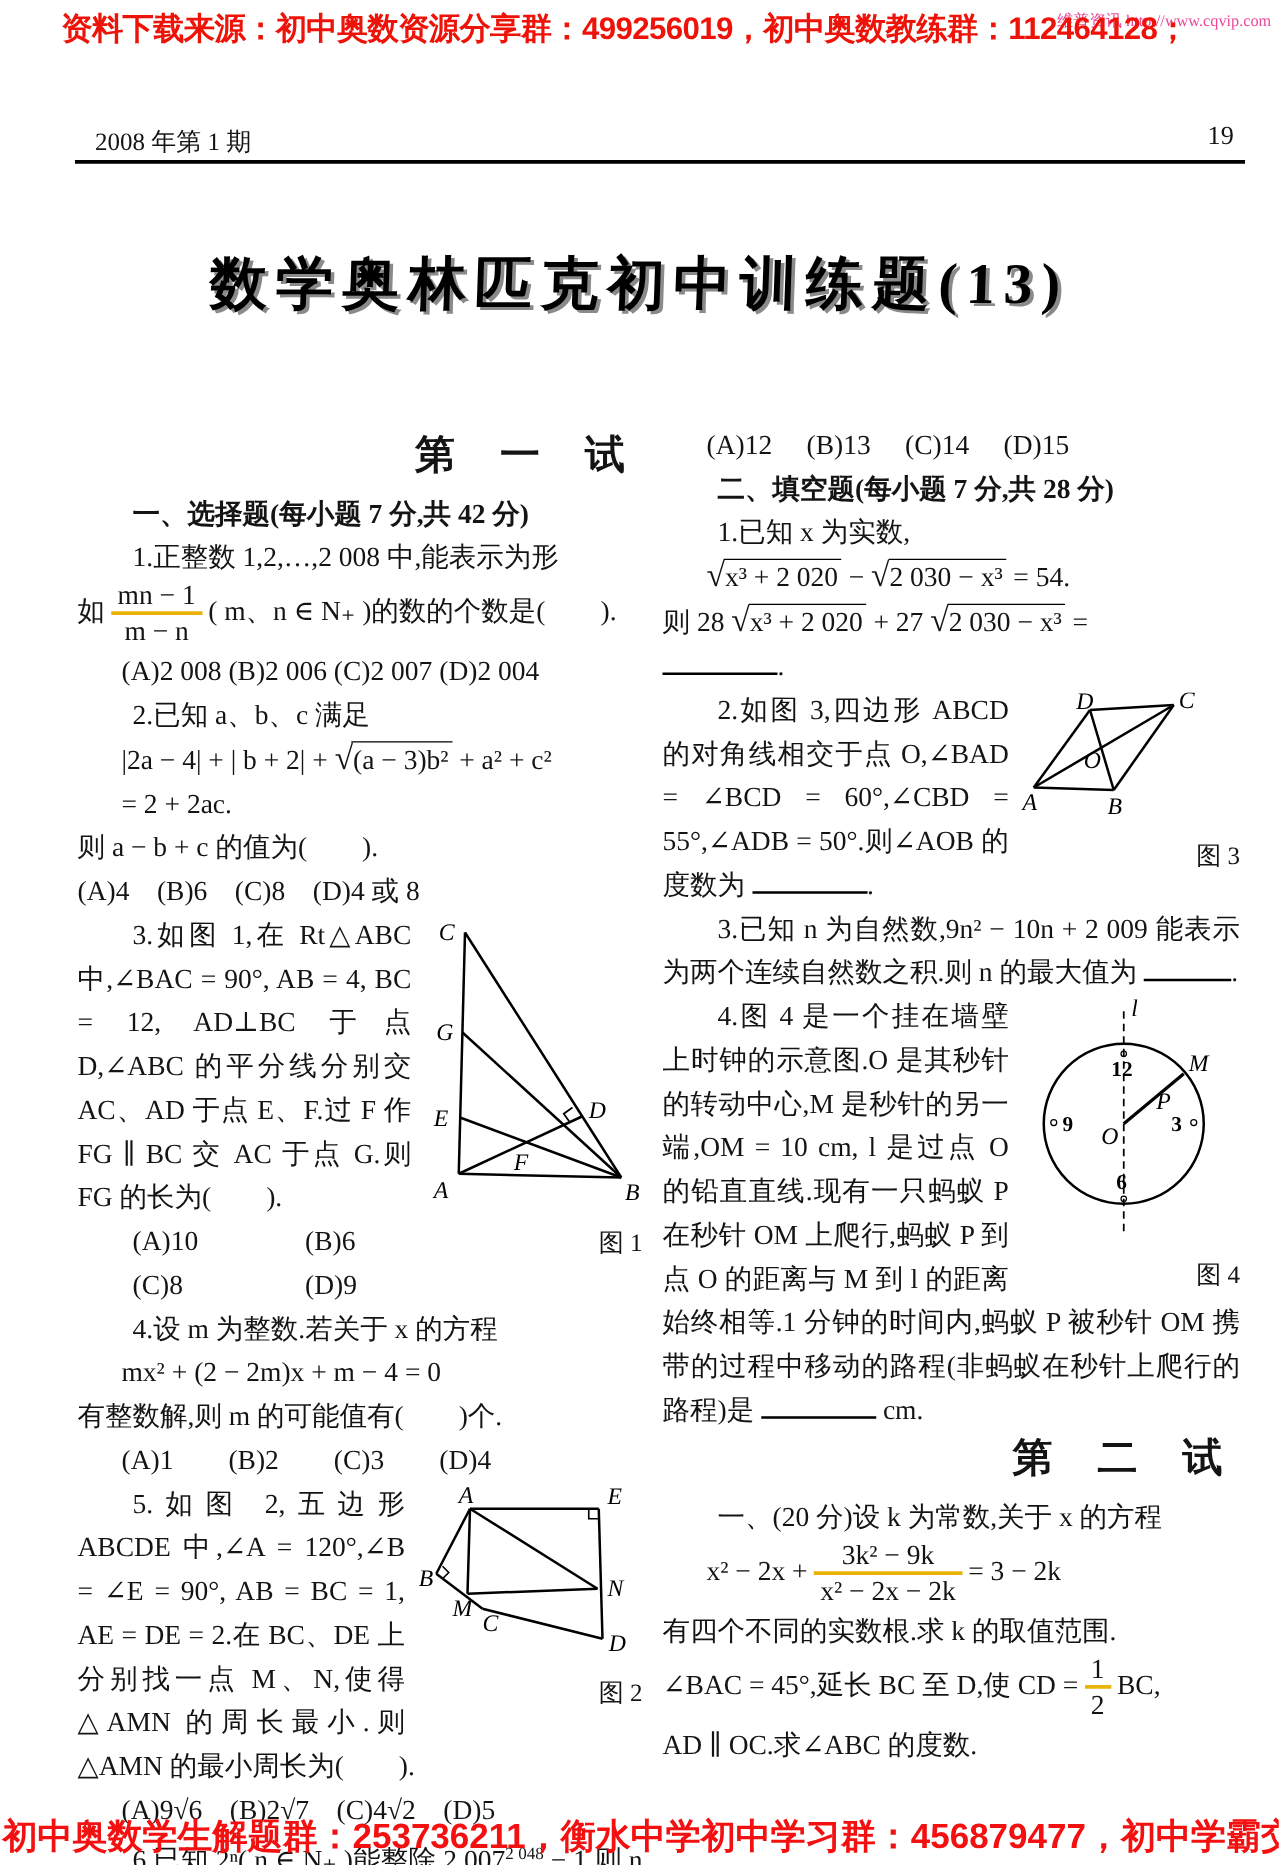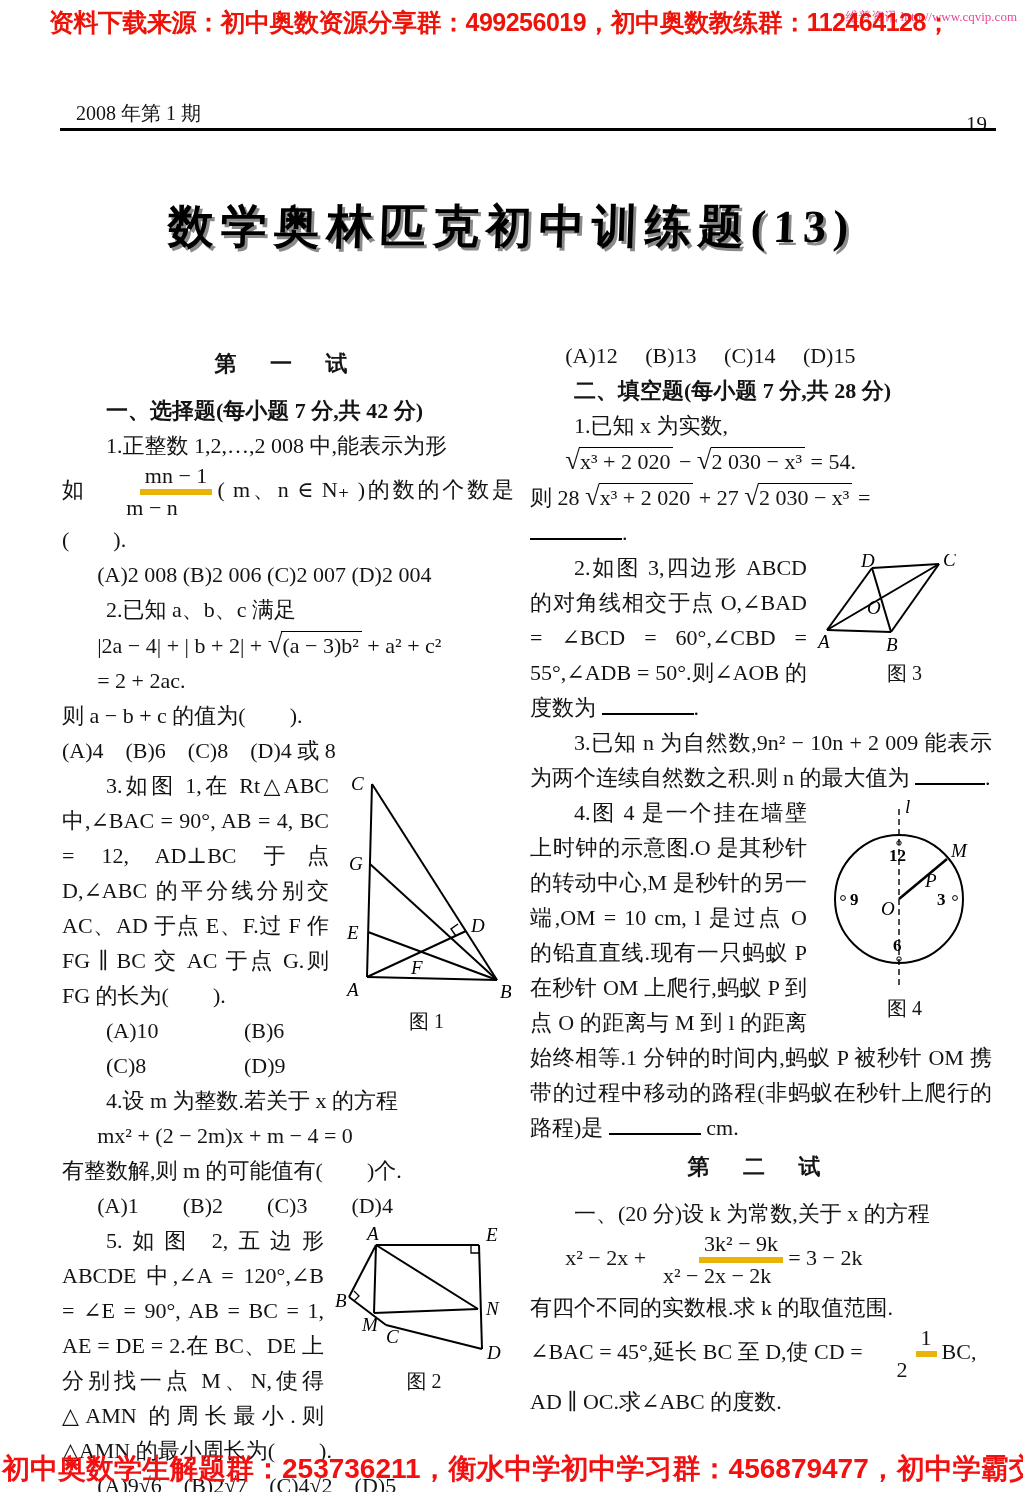--- a/index.html
+++ b/index.html
@@ -13,46 +13,46 @@
     font-family:"Liberation Sans","DejaVu Sans",sans-serif;
     font-weight:bold;font-size:25px;letter-spacing:-0.5px;color:#ee1309;margin-left:47px;
   }
   .banner-bottom{
     position:absolute;bottom:4px;left:2px;z-index:5;white-space:nowrap;
     font-family:"Liberation Sans","DejaVu Sans",sans-serif;
     font-weight:bold;font-size:28px;color:#f21010;
   }
   .watermark{position:absolute;top:8px;right:6px;z-index:1;font-size:13px;color:#ec4899;}
   .hdr-issue{position:absolute;top:100px;left:76px;font-size:20px;}
-  .hdr-page{position:absolute;top:96px;right:36px;font-size:21px;margin-top:16px;}
+  .hdr-page{position:absolute;top:96px;right:36px;font-size:21px;}
   .hdr-rule{position:absolute;top:128px;left:60px;width:936px;border-top:3px solid #000;}
   .doc-title{
     position:absolute;top:196px;left:0;width:100%;margin:0;text-align:center;
     font-size:46px;font-weight:900;letter-spacing:7px;color:#000;
     text-shadow:3px 3px 0 #8a8a8a;transform:skewX(-2deg);
   }
   .col{position:absolute;font-size:22px;line-height:35px;text-align:justify;}
   .col p{margin:0;}
   .col-left{left:62px;top:342px;width:452px;}
   .col-right{left:530px;top:338px;width:462px;}
-  .test-heading{text-align:center;font-size:22px;font-weight:bold;letter-spacing:14px;margin:4px 0 12px 0;}
+  .test-heading{text-align:right;font-size:32px;font-weight:bold;letter-spacing:14px;margin:4px 0 12px 0;}
   .ind{text-indent:2em;}
   .bold{font-weight:bold;}
   .opts{padding-left:1.6em;}
   .eqc{padding-left:1.6em;}
   .blank{display:inline-block;width:92px;height:14px;border-bottom:2px solid #000;}
   .blank.sm{width:70px;}
   .frac{display:inline-block;vertical-align:middle;text-align:center;line-height:1.2;margin:0 5px;}
-  .frac .num{display:block;border-bottom:6px solid #eab308;padding:0 5px;margin-left:48px;}
+  .frac .num{display:block;border-bottom:3px solid #eab308;padding:0 5px;}
   .frac .den{display:block;padding:0 5px;}
   .rsign{font-size:1.22em;margin-right:-1px;}
   .rad{border-top:1.8px solid #000;padding:1px 3px 0 1px;white-space:nowrap;}
   sup.sp{font-size:0.62em;}
   .fig{float:right;text-align:center;margin:4px 0 6px 10px;}
-  .caption{font-size:20px;line-height:24px;margin-top:2px;text-align:center;}
+  .caption{font-size:20px;line-height:24px;margin-top:14px;text-align:right;}
   .optrow{padding-left:2em;}
   .optrow .o1{display:inline-block;width:138px;}
   .clr{clear:both;height:0;}
   svg{display:block;margin:0 auto;}
   svg line,svg path,svg circle{stroke:#000;fill:none;}
   svg text{fill:#000;font-family:"Liberation Serif","DejaVu Serif",serif;font-style:italic;font-size:19px;}
   svg text.up{font-style:normal;font-weight:bold;font-size:17px;}
 </style>
 </head>
 <body>

